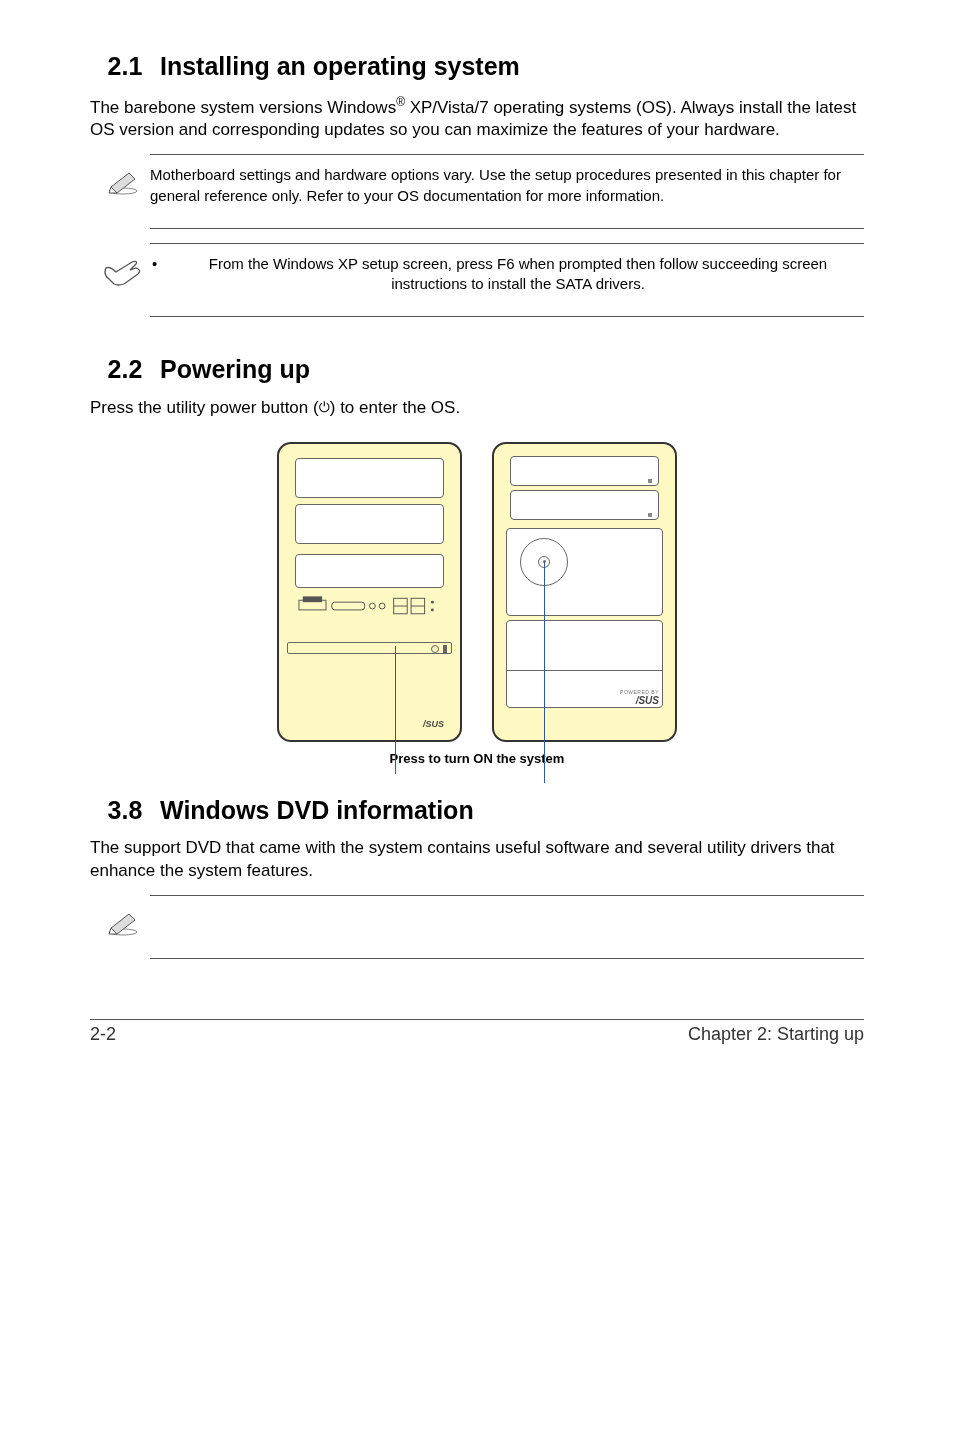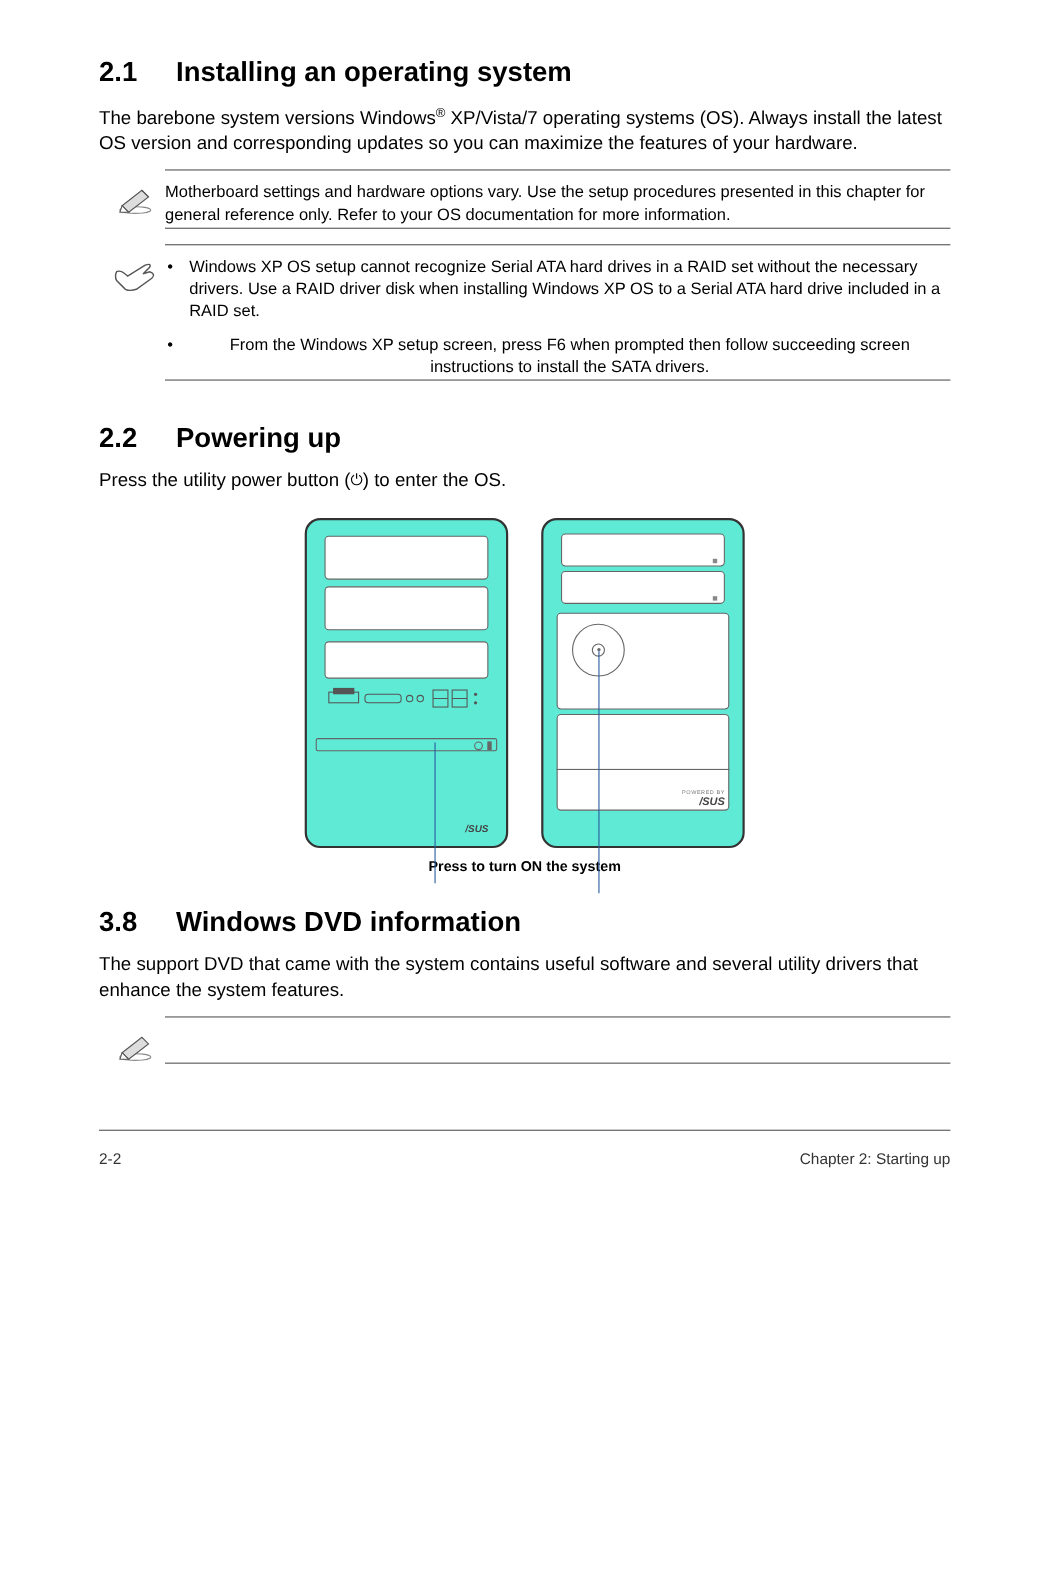--- a/index.html
+++ b/index.html
@@ -10,31 +10,31 @@
     width: 954px;
     margin: 0 auto;
     padding: 50px 90px 40px 90px;
     line-height: 1.35;
   }
   h1.section-heading {
     font-size: 25px;
     font-weight: bold;
     margin-bottom: 10px;
   }
-  h1.section-heading .num { display:inline-block; width:70px; }
+  h1.section-heading .num { display:inline-block; width:70px;text-align:center; }
   p.body-text {
     font-size: 17px;
     margin-bottom: 12px;
     line-height: 1.35;
   }
   sup { font-size: 0.7em; vertical-align: super; }
   .note-block {
     border-top: 1px solid #555;
     border-bottom: 1px solid #555;
-    padding: 10px 0 1px 0;
+    padding: 10px 0 22px 0;
     margin: 8px 0 14px 60px;
     display: flex;
     align-items: flex-start;
     font-size: 15px;
     line-height: 1.35;
   }
   .note-block .icon-cell {
     flex: 0 0 55px;
     display:flex;
     align-items:center;
@@ -58,21 +58,21 @@
     justify-content:center;
     gap: 30px;
     margin: 22px 0 8px 0;
   }
   .tower {
     width: 185px;
     height: 300px;
     border: 2px solid #333;
     border-radius: 14px;
     position: relative;
-    background:#5eead4;
+    background:#fef9c3;
   }
   .tower .bay {
     position:absolute;
     left:16px; right:16px;
     border:1.5px solid #666;
     border-radius:4px;
     background:#fff;
   }
   .tower1 .b1 { top:14px; height:40px; }
   .tower1 .b2 { top:60px; height:40px; }
@@ -115,22 +115,22 @@
   .fig-caption {
     text-align:center;
     font-size:13px;
     font-weight:bold;
     margin-bottom:26px;
   }
 
   .footer {
     margin-top: 60px;
     border-top:1px solid #555;
-    padding-top:16px;
-    font-size:14px;
+    padding-top:2px;
+    font-size:18px;
     display:flex;
     justify-content:space-between;
     color:#333;
   }
 
   .power-glyph {
     display:inline-block;
     font-size:14px;
     vertical-align:middle;
     position:relative;
@@ -160,21 +160,20 @@
 </div>
 
 <div class="note-block">
   <div class="icon-cell">
     <svg width="42" height="30" viewBox="0 0 42 30">
       <path d="M4 10 Q2 14 4 18 L12 26 Q16 28 22 26 L36 16 Q40 12 34 10 L28 12 L34 6 Q36 2 30 4 L14 14 Q8 8 4 10 Z" fill="#fff" stroke="#555" stroke-width="1.3"></path>
     </svg>
   </div>
   <div class="text-cell">
     <ul>
-      <li>Windows XP OS setup cannot recognize Serial ATA hard drives in a RAID set without the necessary drivers. Use a RAID driver disk when installing Windows XP OS to a Serial ATA hard drive included in a RAID set.</li>
       <li>From the Windows XP setup screen, press F6 when prompted then follow succeeding screen instructions to install the SATA drivers.</li>
     </ul>
   </div>
 </div>
 
 <div class="spacer"></div>
 
 <h1 class="section-heading">
   <span class="num">2.2</span><span>Powering up</span>
 </h1>

